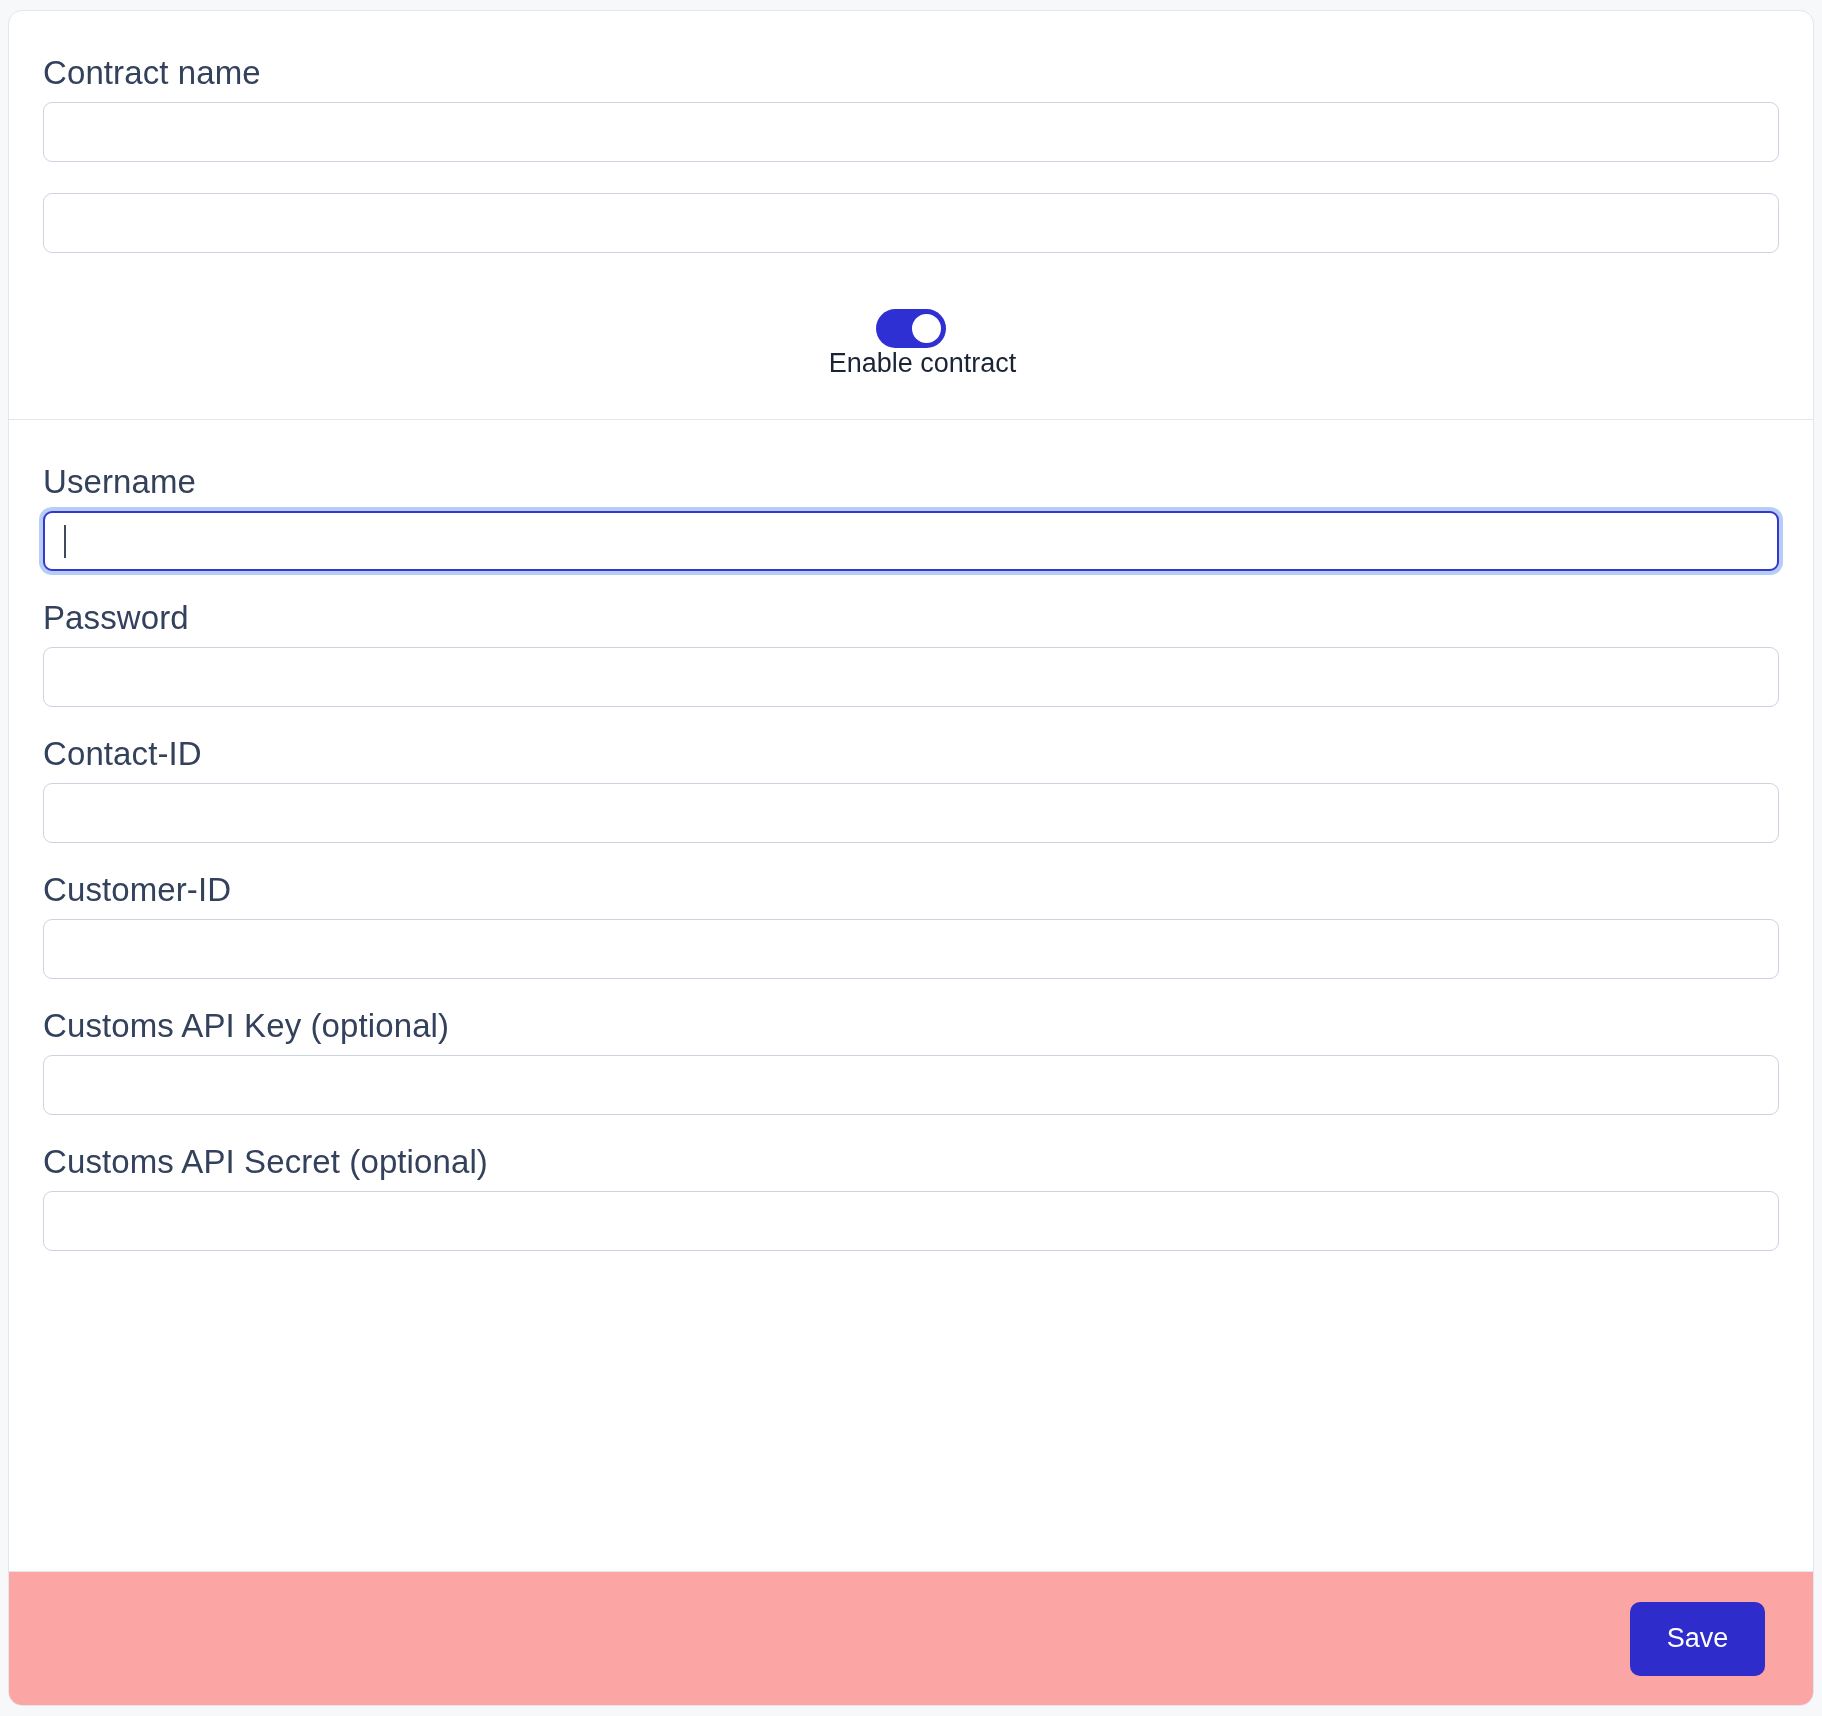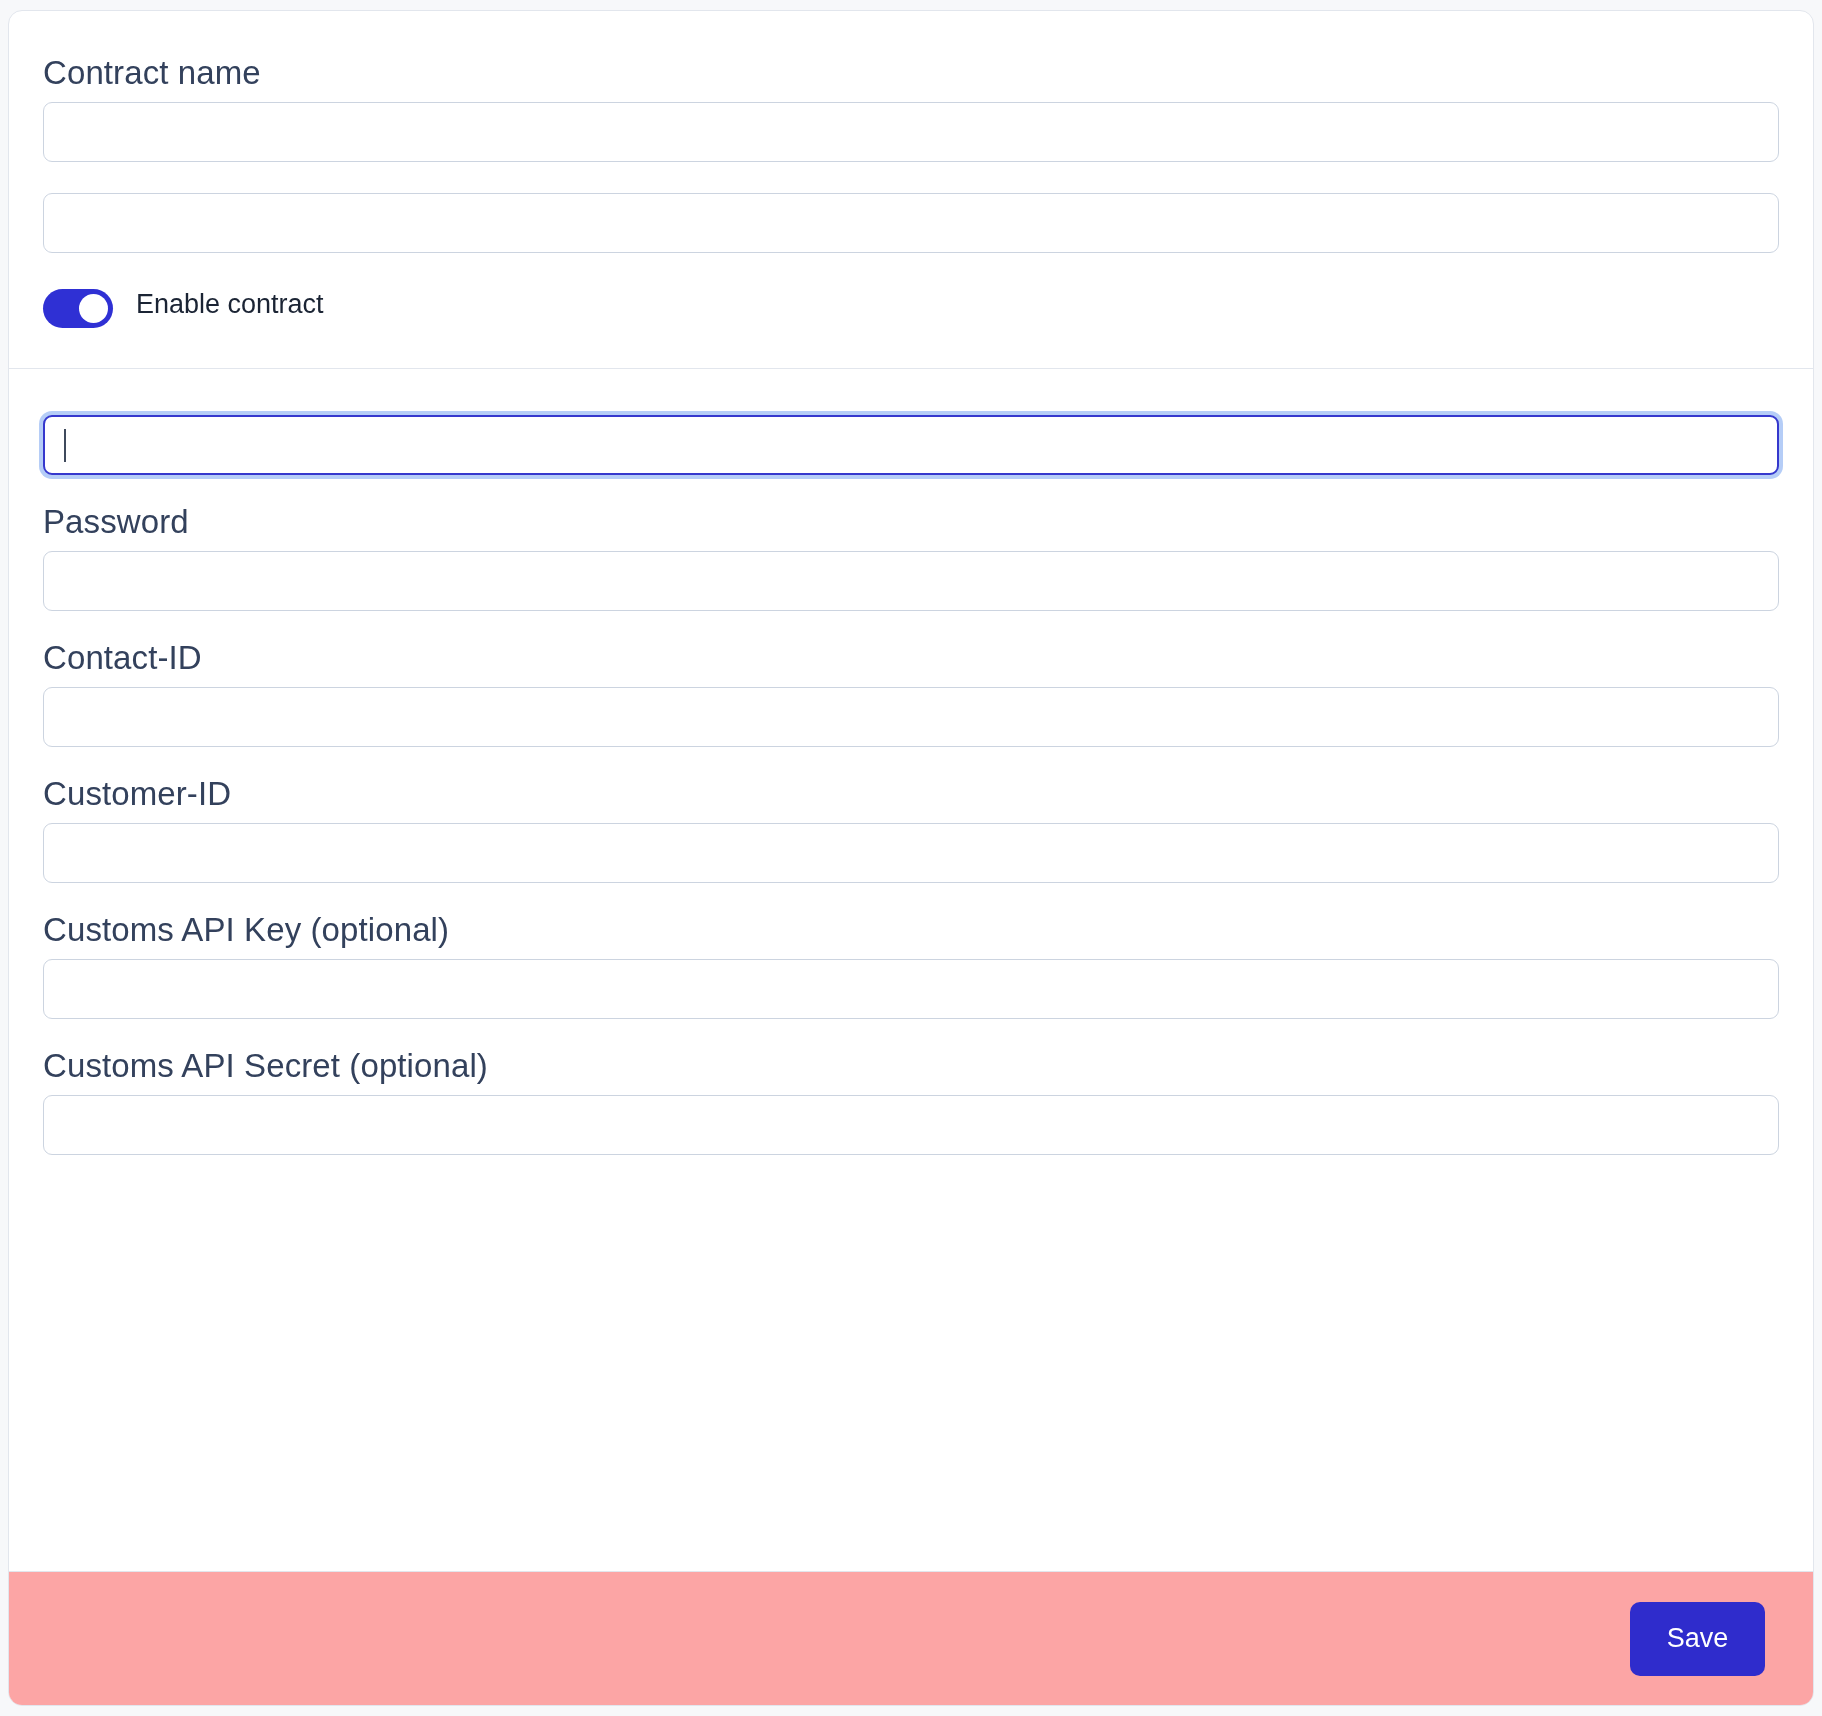--- a/index.html
+++ b/index.html
@@ -96,21 +96,23 @@
     position: absolute;
     left: 21px;
     top: 14px;
     width: 2px;
     height: 33px;
     background: #3f4a5c;
   }
 
   .toggle-row {
     display: flex;
-    margin-top: 36px;
+    align-items: center;
+    margin-top: 56px;
+    flex-direction: column;
   }
   .toggle {
     position: relative;
     width: 70px;
     height: 39px;
     border-radius: 20px;
     background: #2f30d4;
     flex: 0 0 auto;
     cursor: pointer;
   }
@@ -177,20 +179,21 @@
       <span class="toggle-label">Enable contract</span>
     </div>
 
   </div>
 
   <div class="divider"></div>
 
   <div class="section section--bottom">
 
     <div class="field">
+      <label class="field-label">Username</label>
       <div class="focus-wrap">
         <input class="field-input is-focused" type="text" placeholder="" style="">
         <span class="caret"></span>
       </div>
     </div>
 
     <div class="field">
       <label class="field-label">Password</label>
       <input class="field-input" type="password" placeholder="" style="">
     </div>

